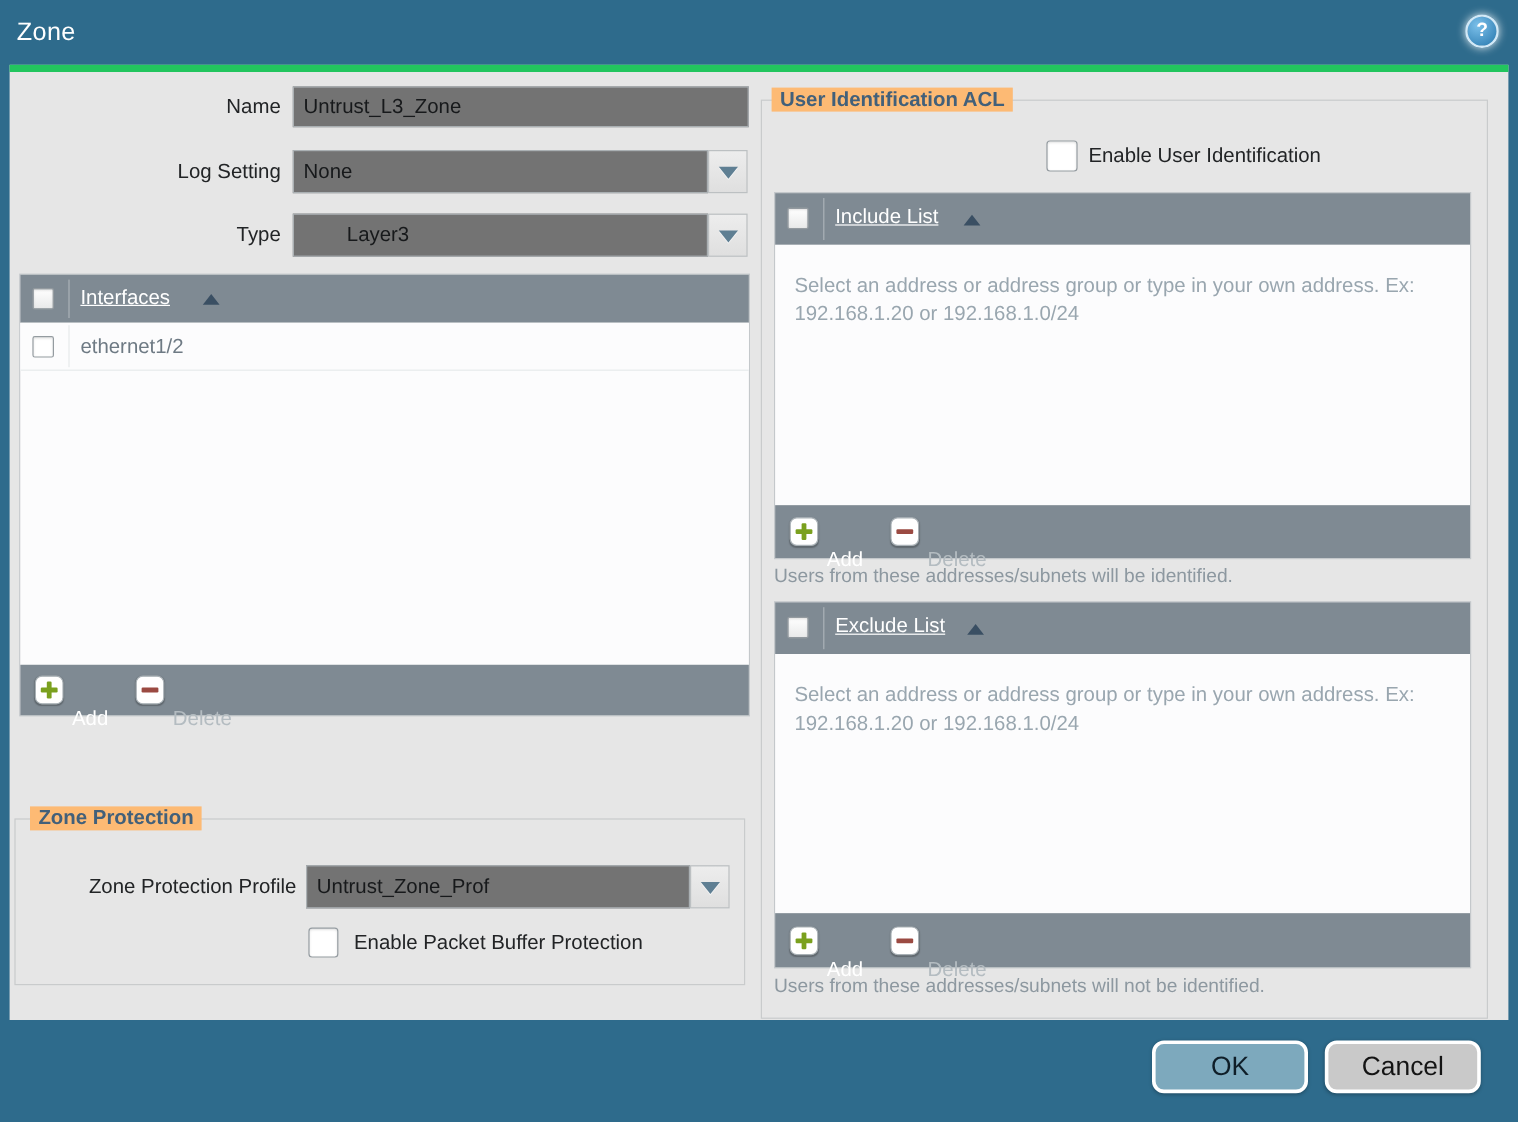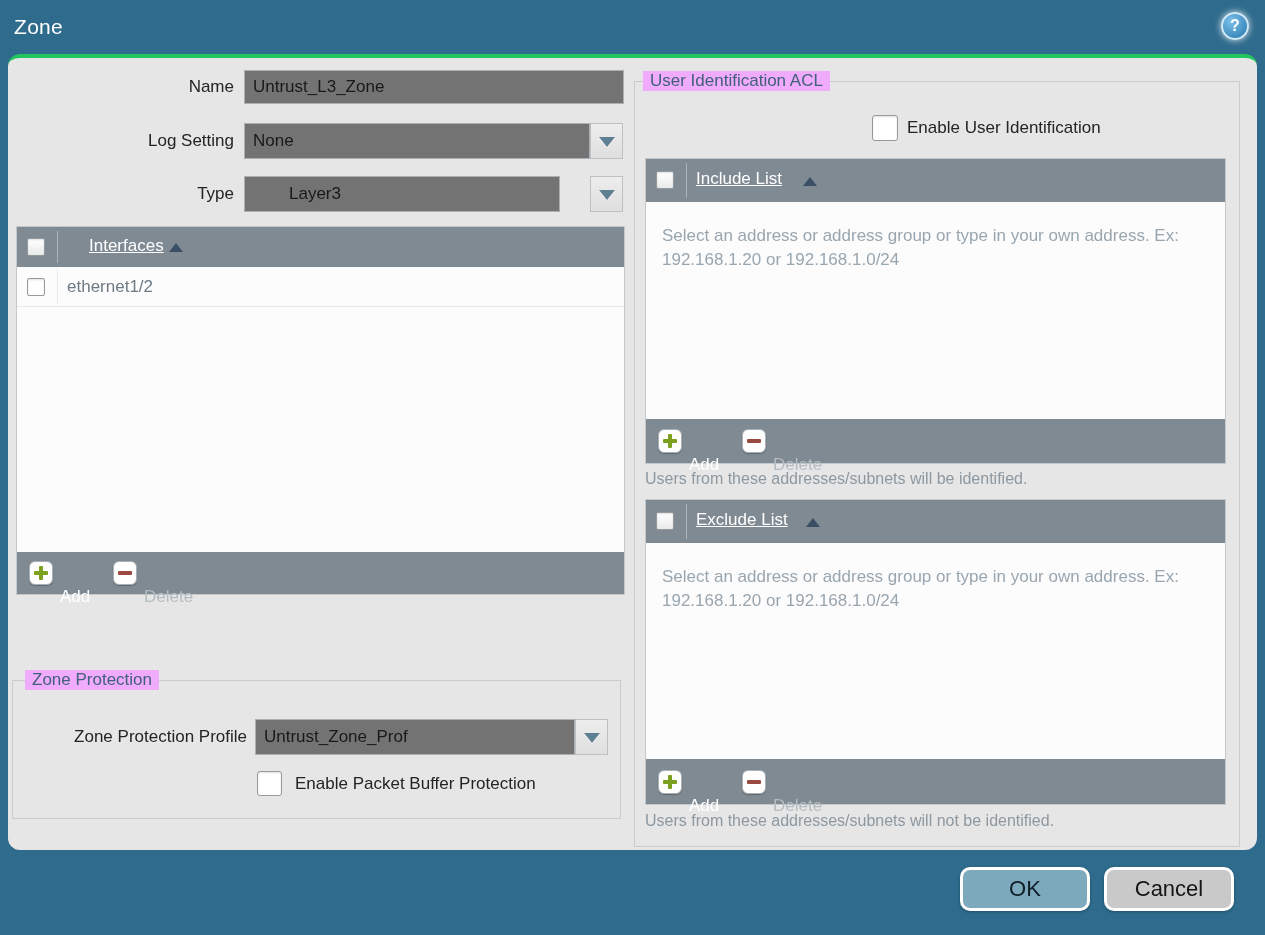--- a/index.html
+++ b/index.html
@@ -17,21 +17,21 @@
   .help-icon {
     position:absolute; right:16px; top:12px; width:28px; height:28px; border-radius:50%;
     background:radial-gradient(circle at 35% 30%, #7cc0ea, #2677ad);
     border:2px solid #d2e9f7; box-shadow:0 0 7px rgba(255,255,255,.85);
     color:#ffffff; font-weight:bold; font-size:16px; text-align:center; line-height:24px; cursor:pointer;
   }
 
   
   .dialog {
     position:absolute; left:8px; top:54px; width:1249px; height:796px;
-    background:#e6e6e6; border-top:4px solid #22c55e;border-radius:12px;
+    background:#e6e6e6; border-top:6px solid #22c55e;
   }
 
   .label { position:absolute; font-size:17px; color:#222426; text-align:right; white-space:nowrap; }
 
   .text-input {
     position:absolute; height:34px; background:#737373; border:1px solid #aab0b3;
     font-family:"Liberation Sans", sans-serif; font-size:17px; color:#17191b; padding:0 8px;
   }
   .dd-btn {
     position:absolute; width:33px; height:36px; background:linear-gradient(#ededed,#dfdfdf);
@@ -63,21 +63,21 @@
   .tool-btn.disabled .btn-label { color:#b4bcc1; }
   .icon-box { position:relative; width:24px; height:24px; background:#ffffff; border:1px solid #a9b1b6; border-radius:6px; box-shadow:0 1px 1px rgba(0,0,0,.25); }
   .plus-glyph::before { content:""; position:absolute; left:4px; top:9px; width:14px; height:4px; background:#7aa01e; border-radius:1px; }
   .plus-glyph::after  { content:""; position:absolute; left:9px; top:4px; width:4px; height:14px; background:#7aa01e; border-radius:1px; }
   .minus-glyph::before { content:""; position:absolute; left:4px; top:9px; width:14px; height:4px; background:#9b4a42; border-radius:1px; }
 
   .note { position:absolute; font-size:16px; color:#8d98a0; }
 
   
   .fieldset { position:absolute; border:1px solid #c9cbcc; }
-  .fieldset .legend { position:absolute; top:-11px; background:#f0abfc; padding:0 7px; font-size:17px; font-weight:normal; color:#42607a; white-space:nowrap; }
+  .fieldset .legend { position:absolute; top:-11px; background:#fdba74; padding:0 7px; font-size:17px; font-weight:bold; color:#42607a; white-space:nowrap; }
 
   
   .footer-btn {
     position:absolute; top:867px; width:130px; height:44px; border-radius:10px;
     border:3px solid #ffffff; font-family:"Liberation Sans", sans-serif; font-size:22px;
     text-align:center; line-height:38px; cursor:pointer; box-shadow:0 1px 3px rgba(0,0,0,.25);
   }
   .btn-ok { left:960px; background:#7da9bd; color:#0f1e28; }
   .btn-cancel { left:1104px; background:#c9c9c9; color:#141414; }
 </style>
@@ -94,30 +94,30 @@
   <div class="label" style="left:0; top:12px; width:226px; line-height:34px;">Name</div>
   <input class="text-input" style="left: 236px; top: 12px; width: 380px;" value="Untrust_L3_Zone">
 
   <div class="label" style="left:0; top:65px; width:226px; line-height:36px;">Log Setting</div>
   <input class="text-input" style="left: 236px; top: 65px; width: 346px; height: 36px;" value="None">
   <div class="dd-btn" style="left:582px; top:65px;">
     <span class="dd-tri"></span>
   </div>
 
   <div class="label" style="left:0; top:118px; width:226px; line-height:36px;">Type</div>
-  <input class="text-input" style="left: 236px; top: 118px; width: 316px; height: 36px; padding-left: 44px;" value="Layer3">
+  <input class="text-input" style="left: 236px; top: 118px; width: 346px; height: 36px; padding-left: 44px;" value="Layer3">
   <div class="dd-btn" style="left:582px; top:118px;">
     <span class="dd-tri"></span>
   </div>
 
   <div class="grid" style="left:8px; top:168px; width:609px;">
     <div class="grid-header" style="height:40px;">
       <span class="cb hdr" style="left:10px; top:11px; width:18px; height:18px;"></span>
       <span class="col-div"></span>
-      <span class="hdr-label" style="top:9px;margin-left:22px;">Interfaces</span>
+      <span class="hdr-label" style="top:9px;">Interfaces</span>
       <span class="sort-tri" style="left:152px; top:16px;"></span>
     </div>
     <div class="grid-body" style="height:285px;">
       <div class="grid-row">
         <span class="cb" style="left:10px; top:11px; width:18px; height:18px;"></span>
         <span class="row-div"></span>
         <span class="row-text">ethernet1/2</span>
       </div>
     </div>
     <div class="grid-footer" style="height:42px;">

